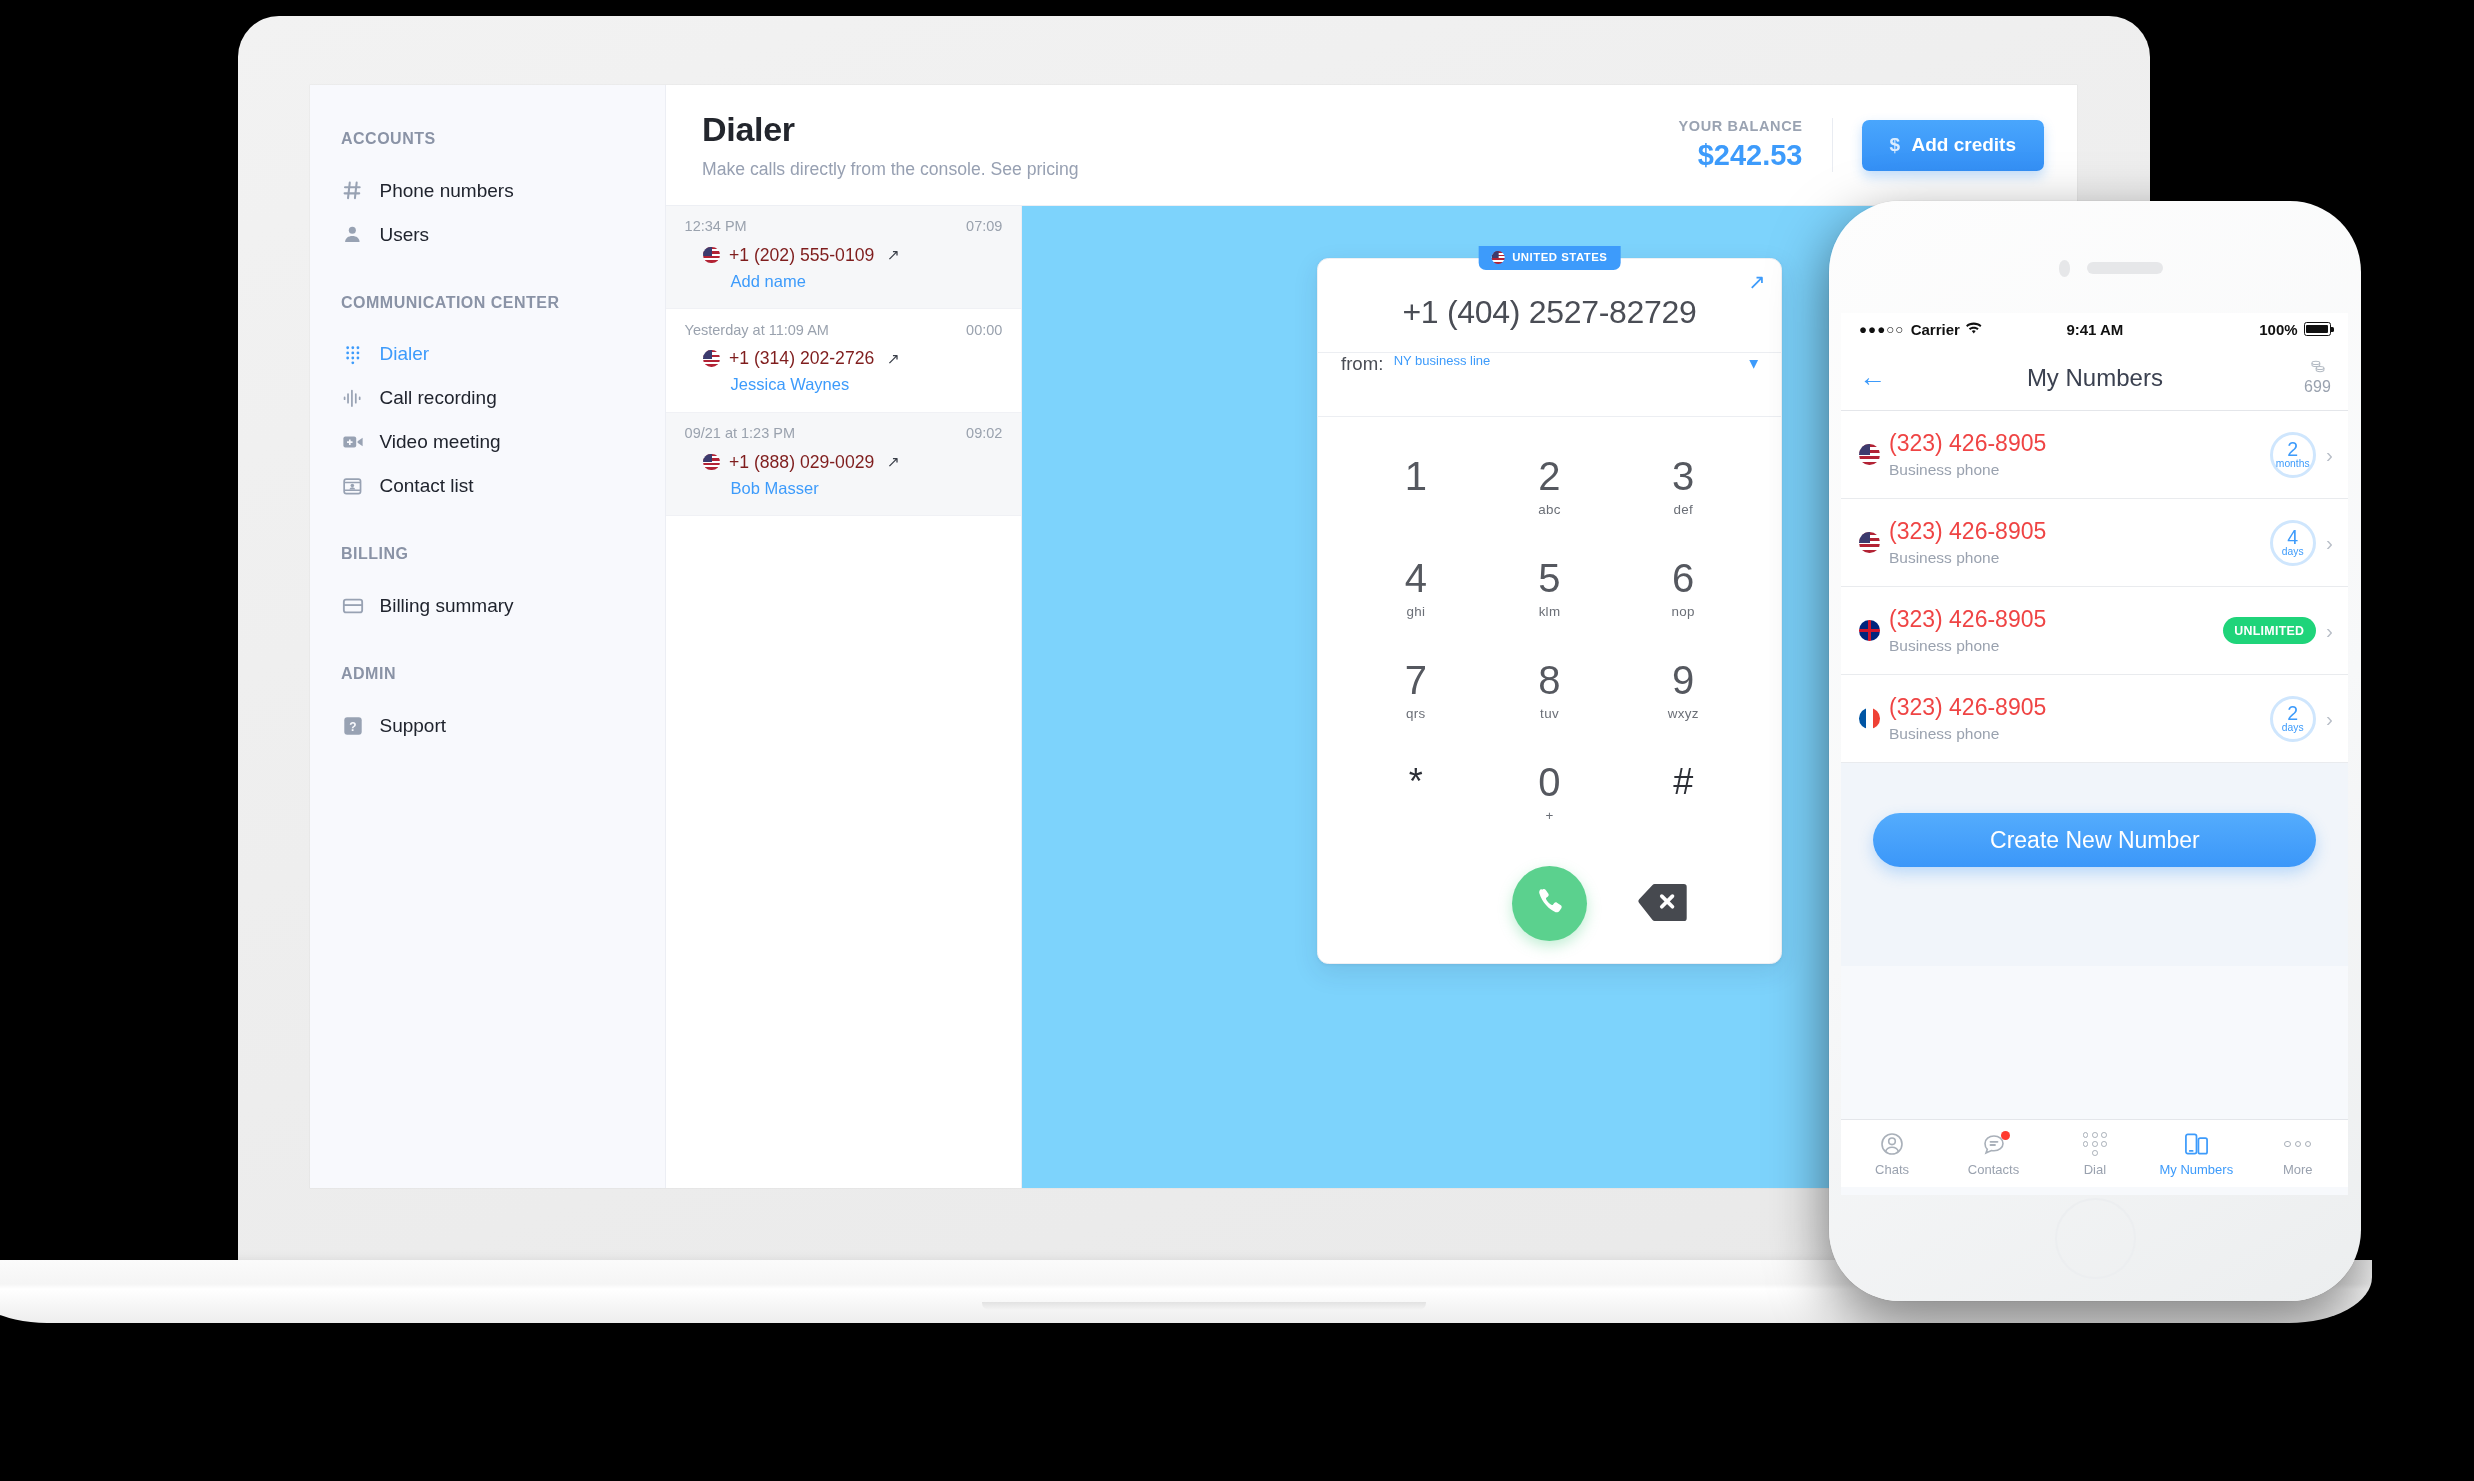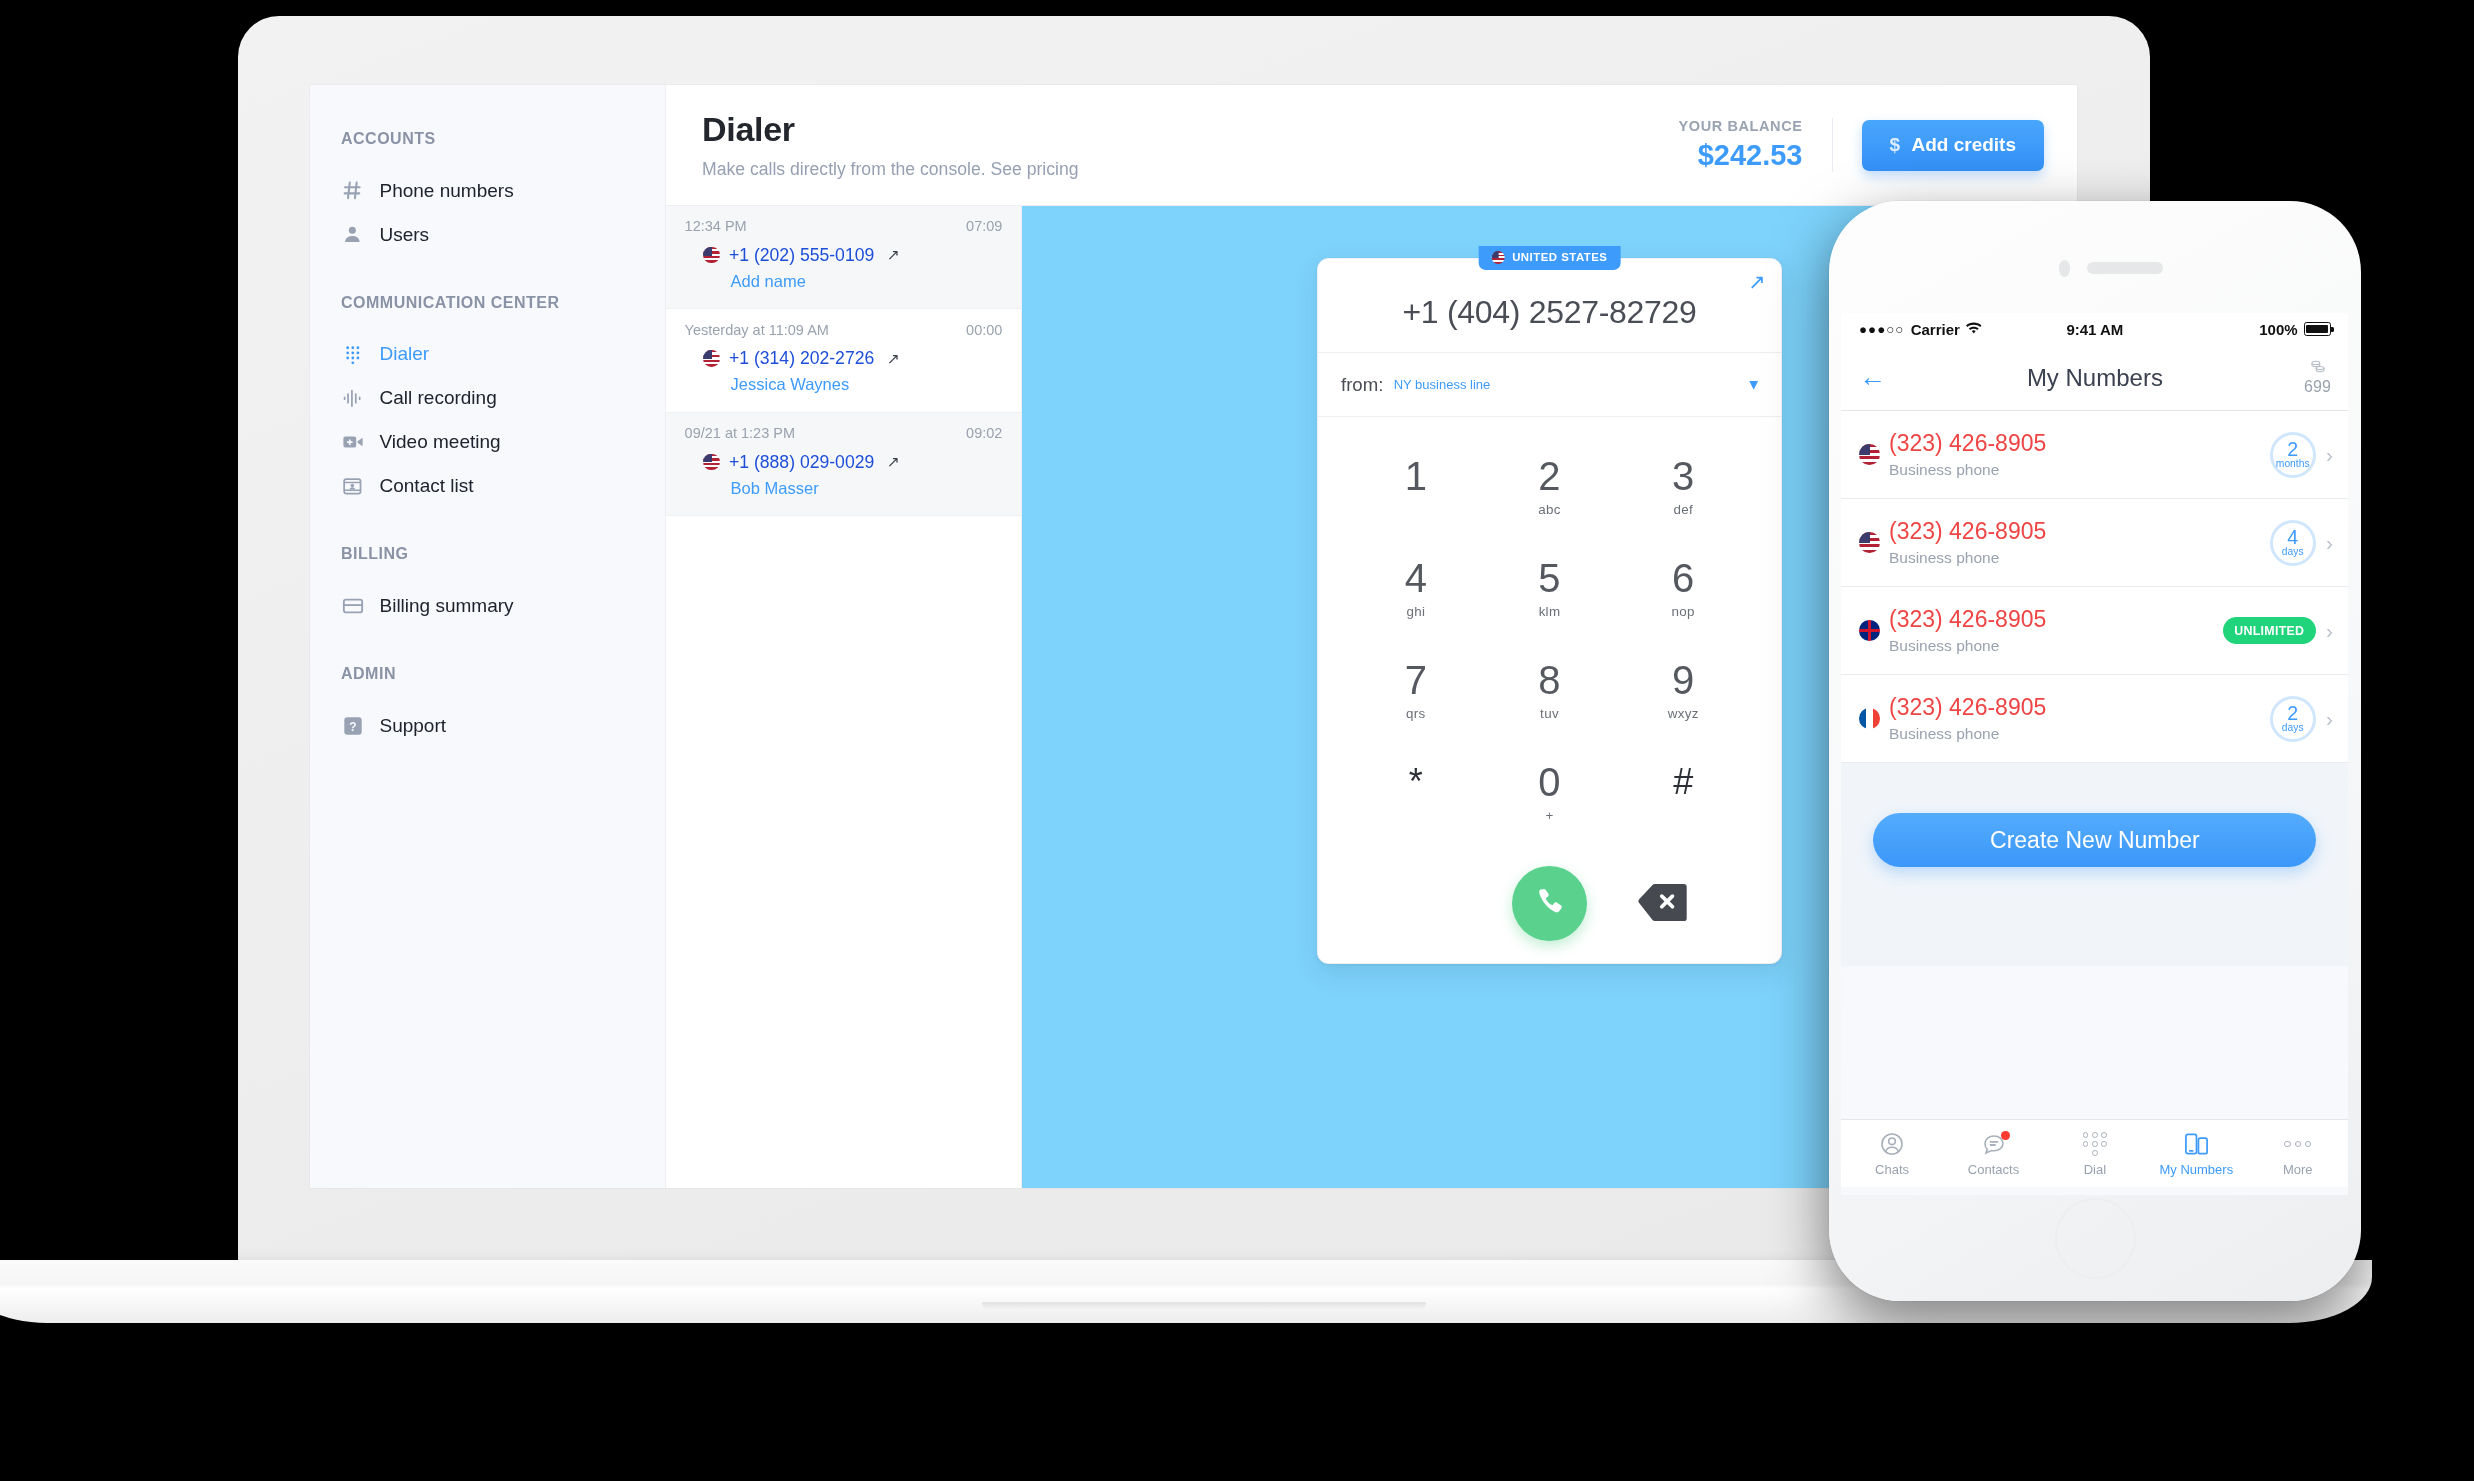--- a/index.html
+++ b/index.html
@@ -105,21 +105,21 @@
   .flag-gb { background: #00247d; }
   .flag-gb::before { content:""; position:absolute; inset:0;
     background:
       linear-gradient(90deg, transparent 42%, #fff 42% 58%, transparent 58%),
       linear-gradient(0deg, transparent 42%, #fff 42% 58%, transparent 58%); }
   .flag-gb::after { content:""; position:absolute; inset:0;
     background:
       linear-gradient(90deg, transparent 45%, #cf142b 45% 55%, transparent 55%),
       linear-gradient(0deg, transparent 45%, #cf142b 45% 55%, transparent 55%); }
   .flag-fr { background: linear-gradient(90deg,#0055a4 0 33%, #fff 33% 66%, #ef4135 66% 100%); }
-  .call-num { font-size: 17.6px; color: #1d4ed8; }
+  .call-num { font-size: 17.6px; color: #7f1d1d; }
   .call-arrow { font-size: 15.5px; color: #3a3f49; margin-left: 3.1px; }
   .call-name { font-size: 16.5px; color: #3d9bfb; margin-top: 6.2px; padding-left: 46px; cursor: pointer; }
 
   .canvas {
     flex: 1; background: #7dd3fc;
     display: flex; align-items: flex-start; justify-content: center;
     padding-top: 52px; position: relative; min-width: 0;
   }
 
   
@@ -138,21 +138,21 @@
   .expand-btn {
     position: absolute; right: 15.5px; top: 13.4px; color: #3d9bfb;
     font-size: 20.7px; line-height: 1; cursor: pointer;
   }
   .dial-display {
     height: 94px; display: flex; align-items: center; justify-content: center;
     border-bottom: 0.5px solid #eceef2; padding-top: 14.5px;
   }
   .dial-number { font-size: 32px; color: #4a4d55; letter-spacing: -0.3px; }
   .from-row {
-    height: 64px; display: flex; align-items: center; padding: 0 23px;
+    height: 64px; display: flex; align-items: flex-start; padding: 0 23px;
     border-bottom: 0.5px solid #eceef2; cursor: pointer;
   }
   .from-lbl { font-size: 18.6px; color: #4a4d55; margin-right: 10.3px; }
   .from-val { font-size: 13px; color: #3d9bfb; flex: 1; }
   .from-chev { color: #3d9bfb; font-size: 17.6px; }
 
   .keypad { padding: 18.6px 31px 0; display: grid; grid-template-columns: repeat(3,1fr); }
   .key { height: 102px; display: flex; flex-direction: column; align-items: center; justify-content: center; cursor: pointer; }
   .key-d { font-size: 40px; color: #55585f; font-weight: 300; line-height: 1; }
   .key-s { font-size: 13.4px; color: #6b6f77; margin-top: 6.2px; letter-spacing: 0.3px; height: 14.5px; }

